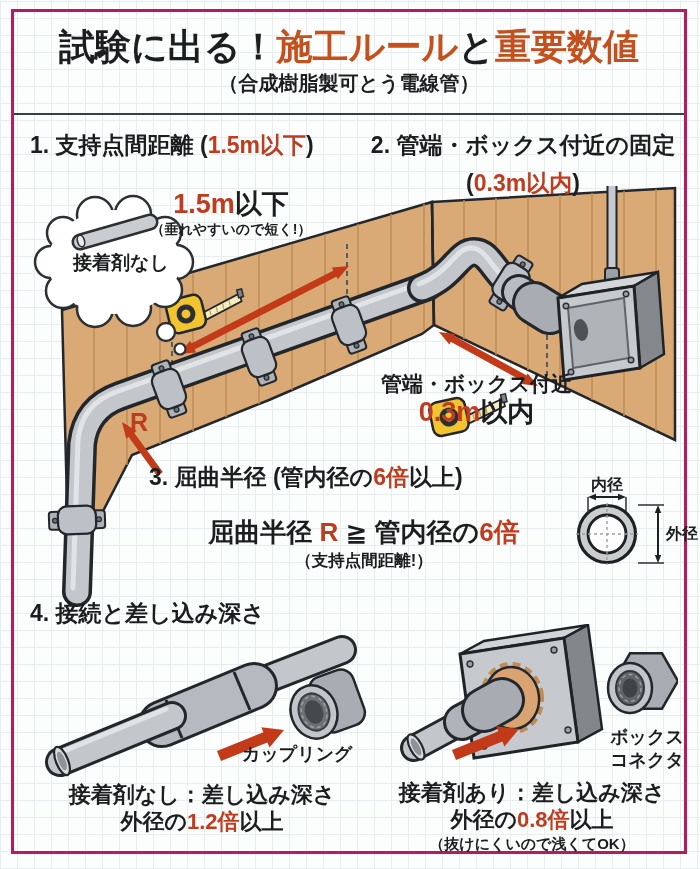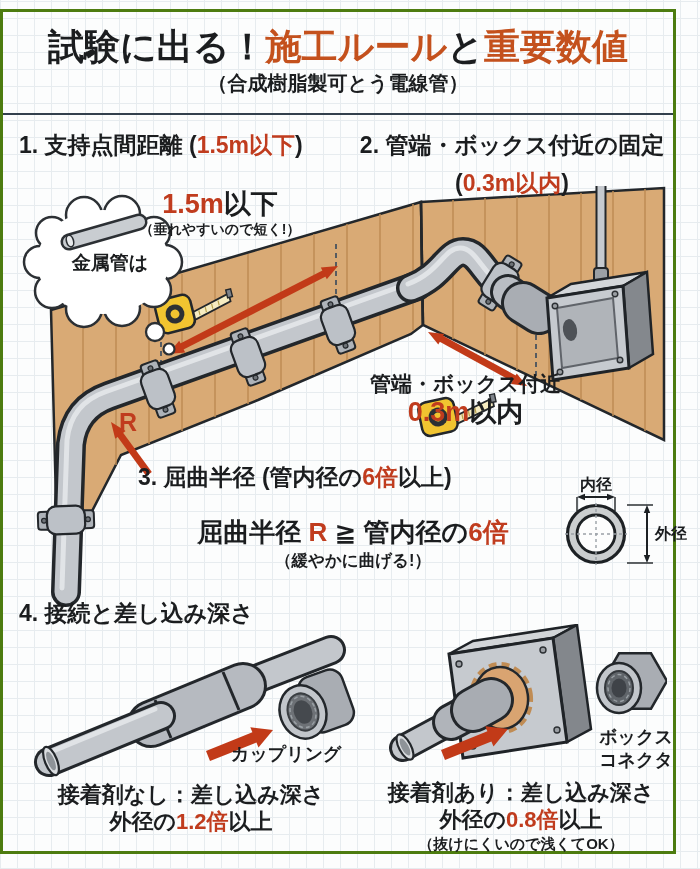--- a/index.html
+++ b/index.html
@@ -5,22 +5,22 @@
   html,body{margin:0;padding:0;}
   body{
     width:700px;height:869px;position:relative;overflow:hidden;
     font-family:"Liberation Sans","DejaVu Sans",sans-serif;
     background:
       repeating-linear-gradient(0deg,#e7ecef 0 1px,transparent 1px 17px),
       repeating-linear-gradient(90deg,#e7ecef 0 1px,transparent 1px 17px),
       #fcfdfd;
   }
   .frame{
-    position:absolute;left:0;top:9px;width:670px;height:839px;
-    border:3px solid #4d7c0f;
+    position:absolute;left:11px;top:9px;width:670px;height:839px;
+    border:3px solid #be185d;
   }
   .t{position:absolute;font-weight:800;color:#1b1d1f;line-height:1.15;}
   .ctr{text-align:center;}
   .red{color:#c03c1e;}
   .orange{color:#c4511d;}
   .title1{left:0;right:0;top:14px;font-size:36px;letter-spacing:0px;font-weight:900;}
   .title2{left:0;right:0;top:60px;font-size:20px;font-weight:900;}
   .divider{position:absolute;left:0;right:0;top:101px;height:2px;background:#33404d;}
   .h-num{font-size:23px;}
   .h1{left:16px;top:120px;}
@@ -286,21 +286,21 @@
     <g>
       <polygon points="656,57 640,29.3 608,29.3 592,57 608,84.7 640,84.7" fill="#a9adb3" stroke="#23272b" stroke-width="2.5"></polygon>
       <ellipse cx="608" cy="64" rx="22" ry="25" fill="#c2c6cb" stroke="#23272b" stroke-width="2.5"></ellipse>
       <ellipse cx="608" cy="64" rx="14" ry="17" fill="#60656a" stroke="#34383c" stroke-width="2"></ellipse>
       <ellipse cx="608" cy="64" rx="11" ry="13.5" fill="none" stroke="#9aa0a5" stroke-width="1.4" stroke-dasharray="4 3"></ellipse>
       <ellipse cx="608" cy="64" rx="7.5" ry="9.5" fill="#3f4348"></ellipse>
     </g>
   </svg>
 
   <div class="t ctr bubtxt txt">
-    <div>金属管は</div>
+    <div>接着剤なし</div>
   </div>
 
   <div class="t ctr lab1 txt">
     <div class="l2">
       <span class="red">1.5m</span><span>以下</span>
     </div>
     <div class="l3">（垂れやすいので短く!）</div>
   </div>
 
   <div class="t red rlab txt">R</div>
@@ -312,21 +312,21 @@
     </div>
   </div>
 
   <div class="t h-num h3 txt">
     <span>3. 屈曲半径 (管内径の</span><span class="red">6倍</span><span>以上)</span>
   </div>
   <div class="t ctr formula txt">
     <div>
       <span>屈曲半径 </span><span class="red">R</span><span> ≧ 管内径の</span><span class="red">6倍</span>
     </div>
-    <div class="note">（緩やかに曲げる!）</div>
+    <div class="note">（支持点間距離!）</div>
   </div>
   <div class="t ctr cslab cs-in txt">内径</div>
   <div class="t ctr cslab cs-out txt">外径</div>
 
   <div class="t h-num h4 txt">4. 接続と差し込み深さ</div>
   <div class="t cplab txt">カップリング</div>
   <div class="t ctr cnlab txt">
     <div>ボックス</div>
     <div>コネクタ</div>
   </div>

